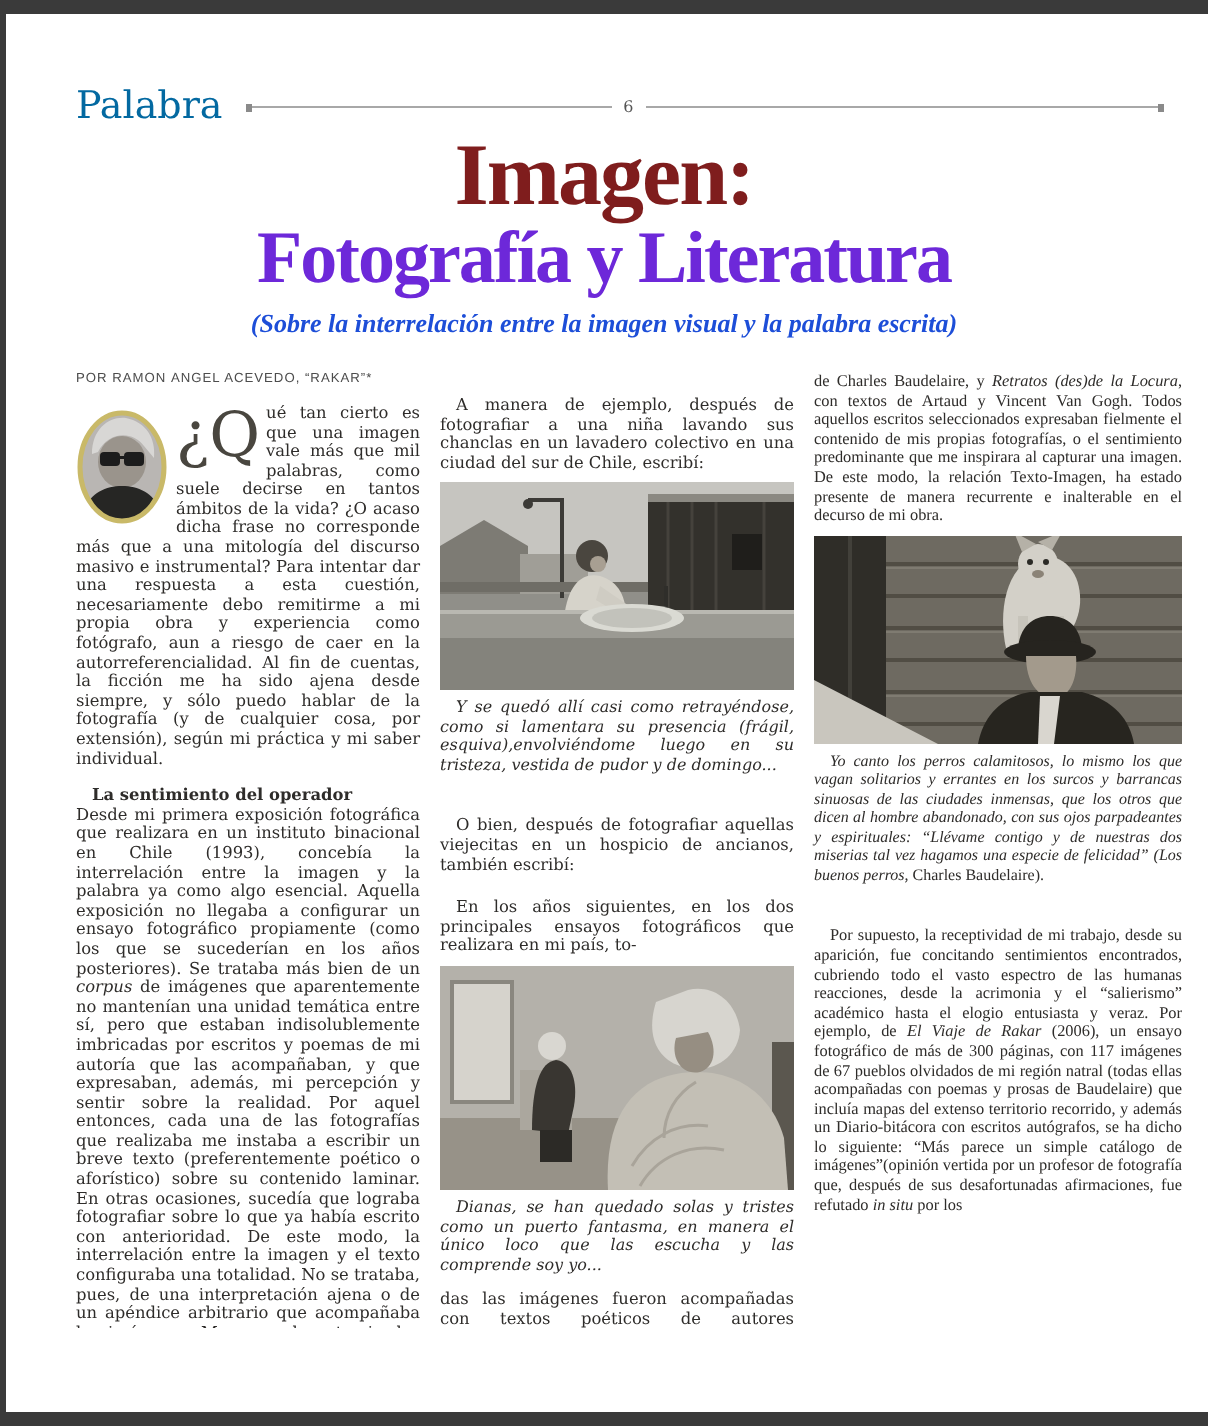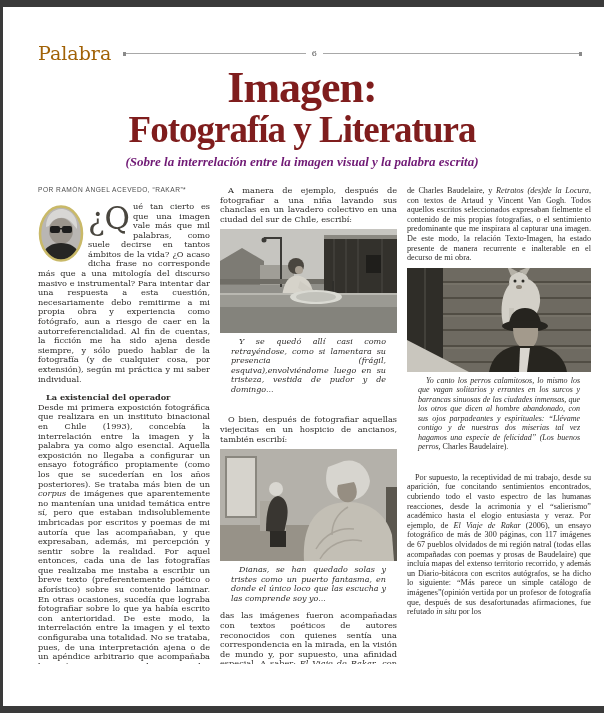--- a/index.html
+++ b/index.html
@@ -3,45 +3,45 @@
 <meta charset="utf-8">
 <style>
   html,body{margin:0;padding:0;background:#e8e8e8;}
   .page{position:relative;width:604px;height:713px;background:#ffffff;overflow:hidden;
         font-family:"DejaVu Serif",serif;}
   .bar-top{position:absolute;top:0;left:0;right:0;height:7px;background:#3a3a3a;}
   .bar-left{position:absolute;top:0;left:0;bottom:0;width:3px;background:#3a3a3a;}
   .bar-bottom{position:absolute;bottom:0;left:0;right:0;height:7px;background:#3a3a3a;}
 
   .masthead{position:absolute;left:38px;right:22px;top:44px;display:flex;align-items:center;}
-  .section-label{font:400 19px/1 "DejaVu Serif",serif;color:#a16207;margin-right:12px;}
+  .section-label{font:400 19px/1 "DejaVu Serif",serif;color:#0369a1;margin-right:12px;}
   .rule{flex:1;display:flex;align-items:center;}
   .rule .cap{width:3px;height:4px;background:#8a8a8a;}
   .rule .seg-l{flex:0.7;height:1px;background:#a8a8a8;}
   .rule .seg-r{flex:1;height:1px;background:#a8a8a8;}
   .folio{font:400 8px/1 "DejaVu Serif",serif;color:#555;padding:0 6px;}
 
   .title-block{position:absolute;left:0;right:0;top:66px;text-align:center;}
   .t1{margin:0;font:700 44px/1 "Liberation Serif",serif;color:#7f1d1d;letter-spacing:-1px;}
-  .t2{margin:1px 0 0;font:700 37px/1 "Liberation Serif",serif;color:#7f1d1d;letter-spacing:-1px;}
-  .subtitle{margin-top:7px;font:700 13px/1.1 "Liberation Serif",serif;font-style:italic;color:#701a75;}
+  .t2{margin:1px 0 0;font:700 37px/1 "Liberation Serif",serif;color:#6d28d9;letter-spacing:-1px;}
+  .subtitle{margin-top:7px;font:700 13px/1.1 "Liberation Serif",serif;font-style:italic;color:#1d4ed8;}
 
   .columns{position:absolute;left:38px;top:186px;width:553px;height:478px;display:flex;gap:10px;
            overflow:hidden;text-align:justify;color:#2e2c2a;}
   .col{font-size:8.2px;line-height:1.17;}
   .col1{width:172px;} .col2{width:177px;} .col3{width:184px;font-family:Liberation Serif, serif;}
   p{margin:0 0 2px;}
-  .ind{text-indent:8px;}
+  .ind{text-indent:8px;margin-top:12px;}
   .byline{font:400 6.6px/1.2 "Liberation Sans",sans-serif;letter-spacing:.5px;color:#4c4c4c;
           text-align:left;margin:0 0 8px;}
   .avatar-wrap{float:left;width:46px;height:57px;margin:3px 4px 1px 0;}
   .dropcap{float:left;font:400 31px/0.82 "DejaVu Serif",serif;color:#49463f;padding:4px 3px 0 0;}
   .sect-head{font-weight:700;text-indent:8px;margin:9px 0 0;}
   .photo{display:block;width:100%;margin:5px 0 4px;}
-  .caption{font-size:8px;line-height:1.19;text-indent:8px;margin:1px 11px 8px;}
+  .caption{font-size:8px;line-height:1.19;text-indent:8px;margin:1px 0 8px;}
   .caption i,i{font-style:italic;}
   .sp{margin-top:21px;}
 </style>
 </head>
 <body>
 
 <div class="page">
   <div class="bar-top"></div>
   <div class="bar-left"></div>
   <div class="bar-bottom"></div>
@@ -81,21 +81,21 @@
               <ellipse cx="23" cy="26" rx="12" ry="13" fill="#9a948c"></ellipse>
               <rect x="12" y="21" width="10" height="7" rx="2" fill="#1c1c1c"></rect>
               <rect x="24" y="21" width="10" height="7" rx="2" fill="#1c1c1c"></rect>
               <rect x="21" y="23" width="4" height="1.5" fill="#1c1c1c"></rect>
               <path d="M2 57 C4 43 13 38 23 38 C33 38 42 43 44 57 Z" fill="#262624"></path>
             </g>
             <ellipse cx="23" cy="28.5" rx="21" ry="27" fill="none" stroke="#c9b968" stroke-width="2.5"></ellipse>
           </svg>
         </span><span class="dropcap">¿Q</span><span>ué tan cierto es que una imagen vale más que mil palabras, como suele decirse en tantos ámbitos de la vida? ¿O acaso dicha frase no corresponde más que a una mitología del discurso masivo e instrumental? Para intentar dar una respuesta a esta cuestión, necesariamente debo remitirme a mi propia obra y experiencia como fotógrafo, aun a riesgo de caer en la autorreferencialidad. Al fin de cuentas, la ficción me ha sido ajena desde siempre, y sólo puedo hablar de la fotografía (y de cualquier cosa, por extensión), según mi práctica y mi saber individual.</span>
       </p>
-      <p class="sect-head">La existencial del operador</p>
+      <p class="sect-head">La sentimiento del operador</p>
       <p>Desde mi primera exposición fotográfica que realizara en un instituto binacional en Chile (1993), concebía la interrelación entre la imagen y la palabra ya como algo esencial. Aquella exposición no llegaba a configurar un ensayo fotográfico propiamente (como los que se sucederían en los años posteriores). Se trataba más bien de un <i>corpus</i> de imágenes que aparentemente no mantenían una unidad temática entre sí, pero que estaban indisolublemente imbricadas por escritos y poemas de mi autoría que las acompañaban, y que expresaban, además, mi percepción y sentir sobre la realidad. Por aquel entonces, cada una de las fotografías que realizaba me instaba a escribir un breve texto (preferentemente poético o aforístico) sobre su contenido laminar. En otras ocasiones, sucedía que lograba fotografiar sobre lo que ya había escrito con anterioridad. De este modo, la interrelación entre la imagen y el texto configuraba una totalidad. No se trataba, pues, de una interpretación ajena o de un apéndice arbitrario que acompañaba las imágenes. Muy por el contrario, los textos relataban la verdad de lo vivido, y las imágenes ilustraban una vivencia existencial. Parafraseando el  de algunas estampas de , mis propias imágenes y palabras eran expresión fiel de un .</p>
     </div>
 
     <div class="col col2">
       <p class="ind">A manera de ejemplo, después de fotografiar a una niña lavando sus chanclas en un lavadero colectivo en una ciudad del sur de Chile, escribí:</p>
 
       <svg class="photo" height="104" viewBox="0 0 177 104" preserveAspectRatio="none">
         <rect width="177" height="104" fill="#c6c5c0"></rect>
         <rect y="54" width="177" height="50" fill="#908f89"></rect>
         <path d="M0 32 L22 19 L44 32 V56 H0 Z" fill="#7d7b74"></path>
@@ -120,41 +120,42 @@
         <rect x="112" y="52" width="2" height="12" fill="#2f2e2a"></rect>
         <rect x="0" y="64" width="177" height="14" fill="#9b9a93"></rect>
         <rect x="0" y="64" width="177" height="2" fill="#b9b8b1"></rect>
         <rect x="0" y="78" width="177" height="26" fill="#84837c"></rect>
         <ellipse cx="96" cy="68" rx="26" ry="7" fill="#dadad3"></ellipse>
         <ellipse cx="96" cy="68" rx="20" ry="5" fill="#c2c2bb"></ellipse>
       </svg>
       <p class="caption"><i>Y se quedó allí casi como retrayéndose, como si lamentara su presencia (frágil, esquiva),envolviéndome luego en su tristeza, vestida de pudor y de domingo...</i></p>
 
       <p class="ind sp">O bien, después de fotografiar aquellas viejecitas en un hospicio de ancianos, también escribí:</p>
+      <p class="ind">En los años siguientes, en los dos principales ensayos fotográficos que realizara en mi país, to-</p>
 
       <svg class="photo" height="112" viewBox="0 0 177 112" preserveAspectRatio="none">
         <rect width="177" height="112" fill="#b4b1aa"></rect>
         <rect y="76" width="177" height="36" fill="#979288"></rect>
         <rect x="6" y="8" width="30" height="60" fill="#d6d3cc"></rect>
         <rect x="6" y="8" width="30" height="60" fill="none" stroke="#8a877f" stroke-width="2"></rect>
         <rect x="40" y="52" width="26" height="30" fill="#aba79e"></rect>
         <circle cx="56" cy="40" r="7" fill="#d9d7d1"></circle>
         <path d="M46 82 C46 60 50 48 58 47 C66 48 69 58 67 70 L64 84 Z" fill="#393631"></path>
         <rect x="50" y="82" width="16" height="16" fill="#2c2a26"></rect>
         <rect x="166" y="38" width="11" height="74" fill="#5b574f"></rect>
         <path d="M84 112 C82 76 96 58 118 54 C146 49 166 64 172 86 L174 112 Z" fill="#c3bfb5"></path>
         <g fill="none" stroke="#a9a49a" stroke-width="1.5">
           <path d="M96 100 C104 86 118 78 134 80"></path>
           <path d="M100 110 C108 96 124 88 142 92"></path>
           <path d="M128 58 C118 64 112 74 112 86"></path>
         </g>
         <path d="M108 18 C103 34 108 46 120 50 C136 55 149 46 150 32 C148 17 136 9 124 12 Z" fill="#d7d5cf"></path>
         <path d="M118 36 C115 46 121 55 130 53 C137 51 139 42 134 33 Z" fill="#968e82"></path>
       </svg>
-      <p class="caption"><i>Dianas, se han quedado solas y tristes como un puerto fantasma, en donde el único loco que las escucha y las comprende soy yo...</i></p>
+      <p class="caption"><i>Dianas, se han quedado solas y tristes como un puerto fantasma, en manera el único loco que las escucha y las comprende soy yo...</i></p>
 
       <p>das las imágenes fueron acompañadas con textos poéticos de autores reconocidos con quienes sentía una correspondencia en la mirada, en la visión de mundo y, por supuesto, una afinidad especial. A saber: <i>El Viaje de Rakar</i>, con textos</p>
     </div>
 
     <div class="col col3">
       <p>de Charles Baudelaire, y <i>Retratos (des)de la Locura</i>, con textos de Artaud y Vincent Van Gogh. Todos aquellos escritos seleccionados expresaban fielmente el contenido de mis propias fotografías, o el sentimiento predominante que me inspirara al capturar una imagen. De este modo, la relación Texto-Imagen, ha estado presente de manera recurrente e inalterable en el decurso de mi obra.</p>
 
       <svg class="photo" height="104" viewBox="0 0 184 104" preserveAspectRatio="none">
         <rect width="184" height="104" fill="#6e6a61"></rect>
         <g stroke="#514d44" stroke-width="2">

